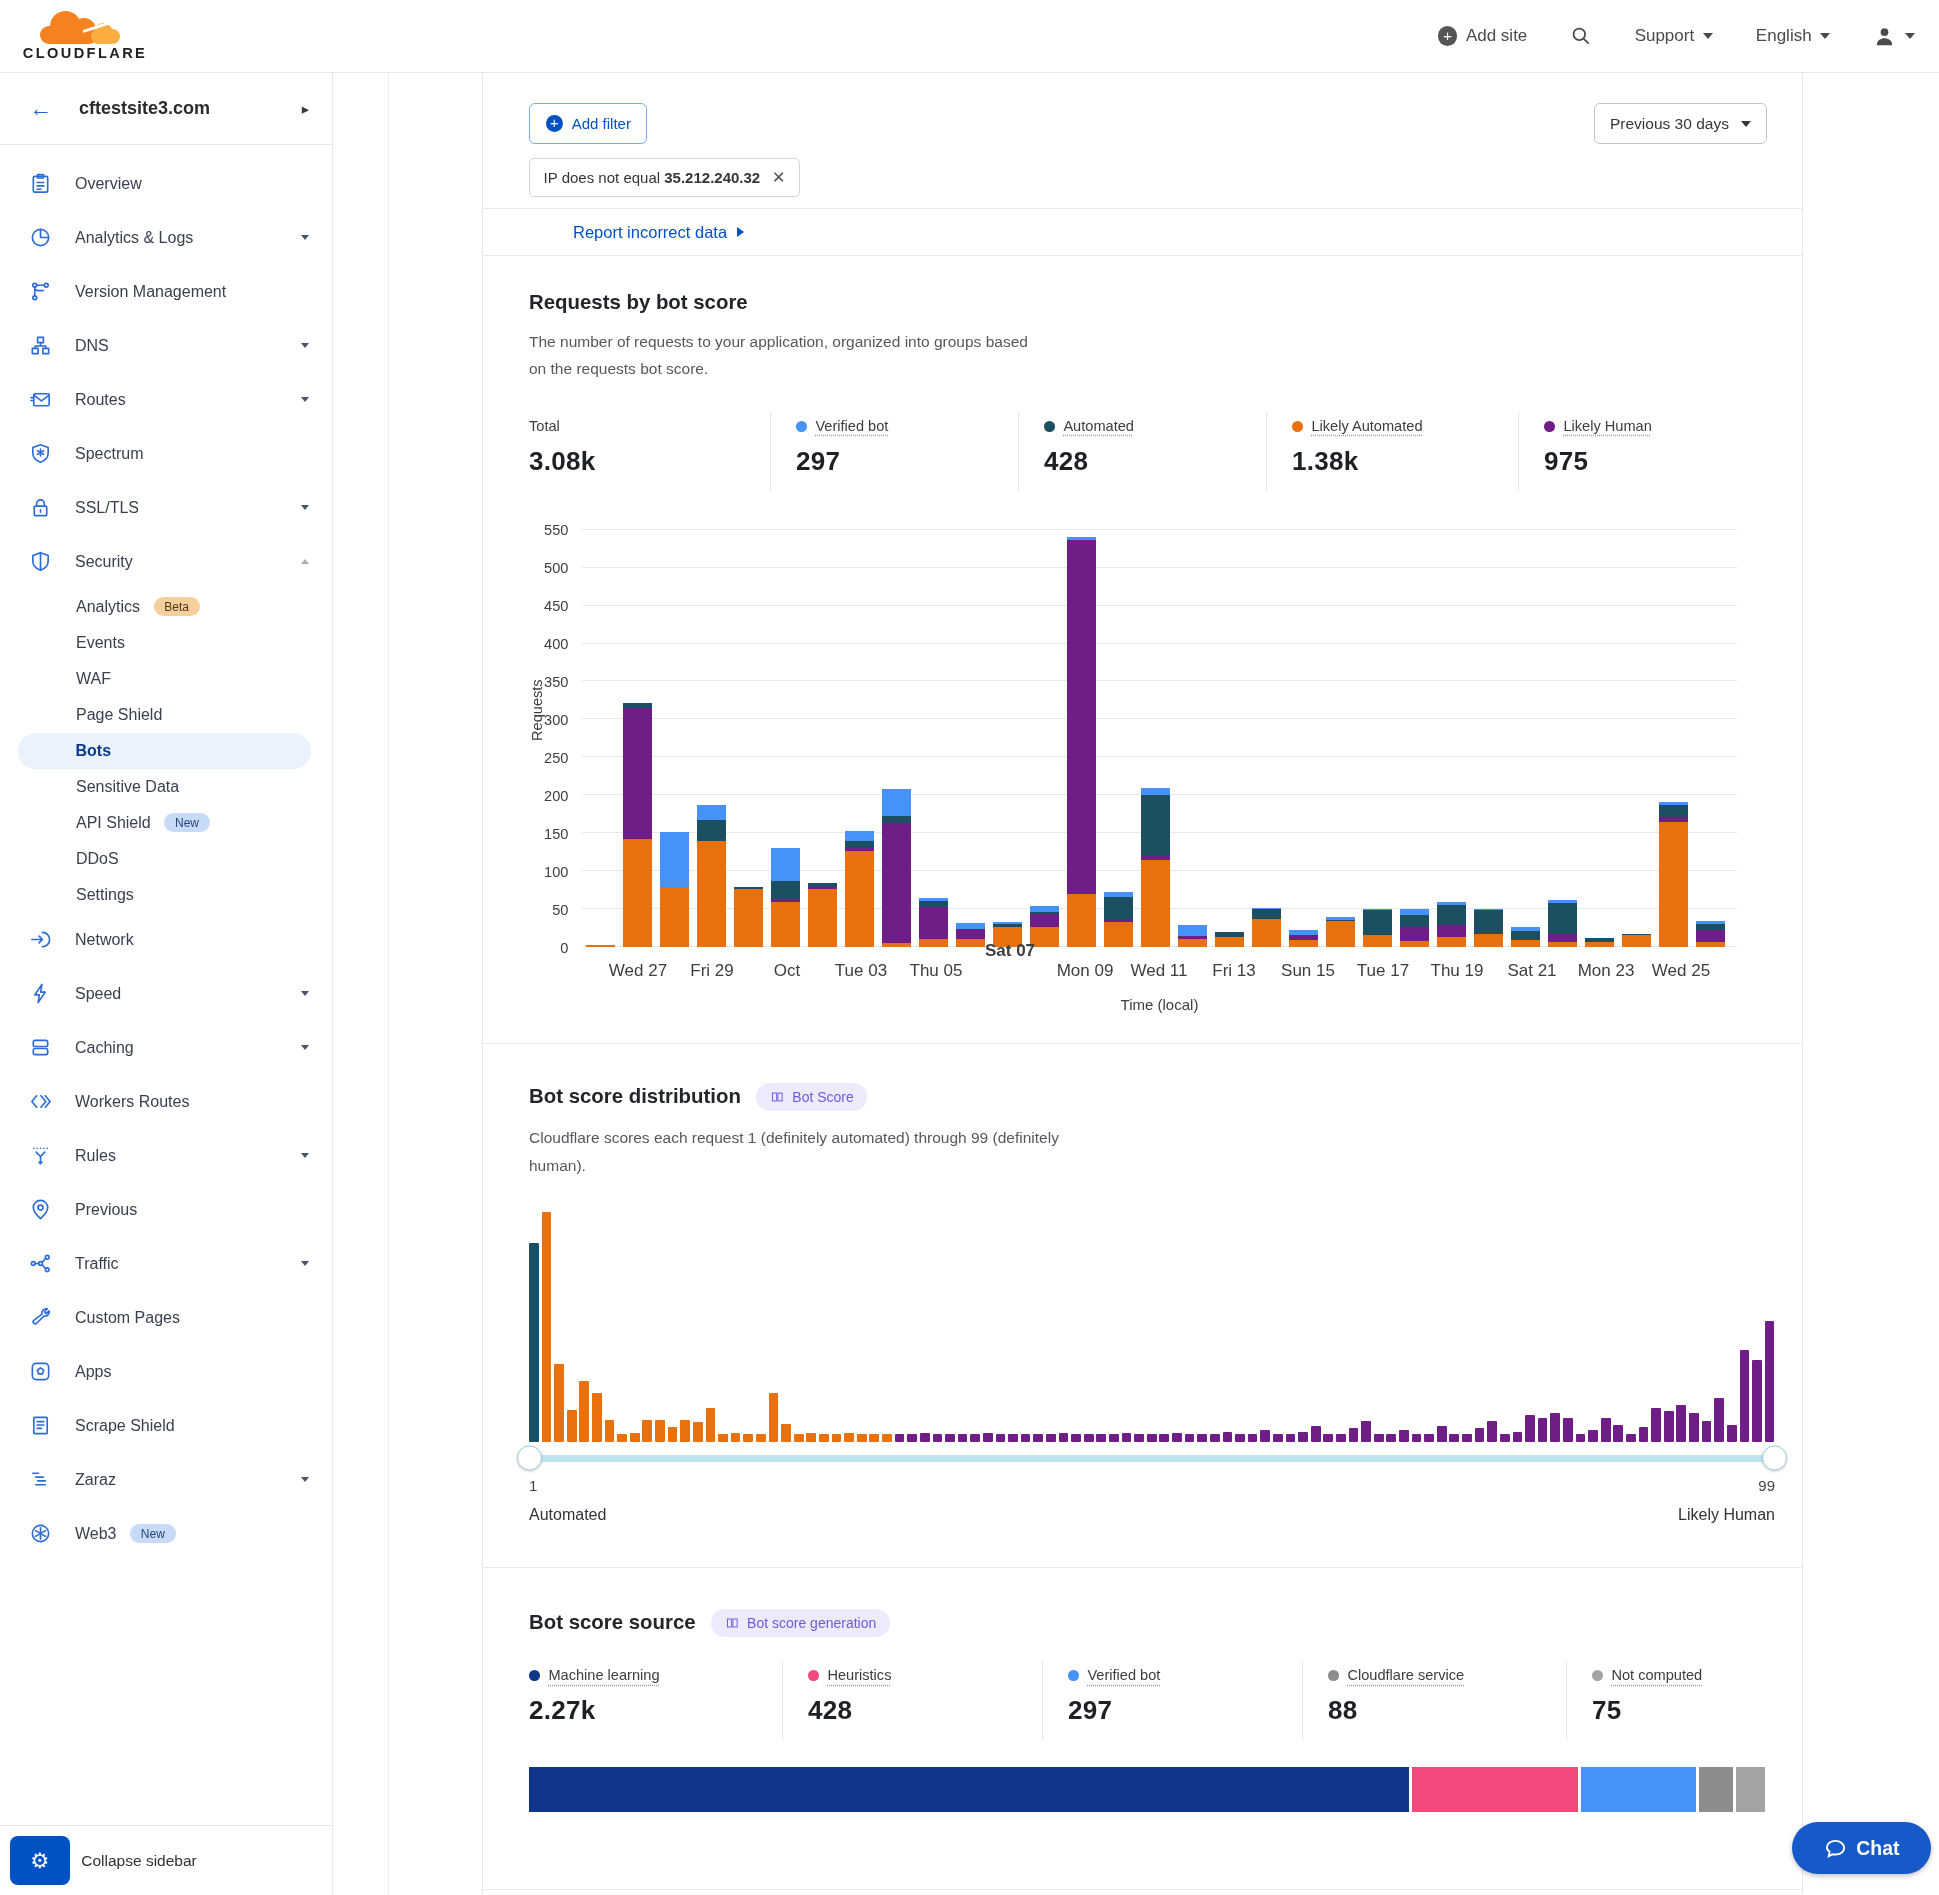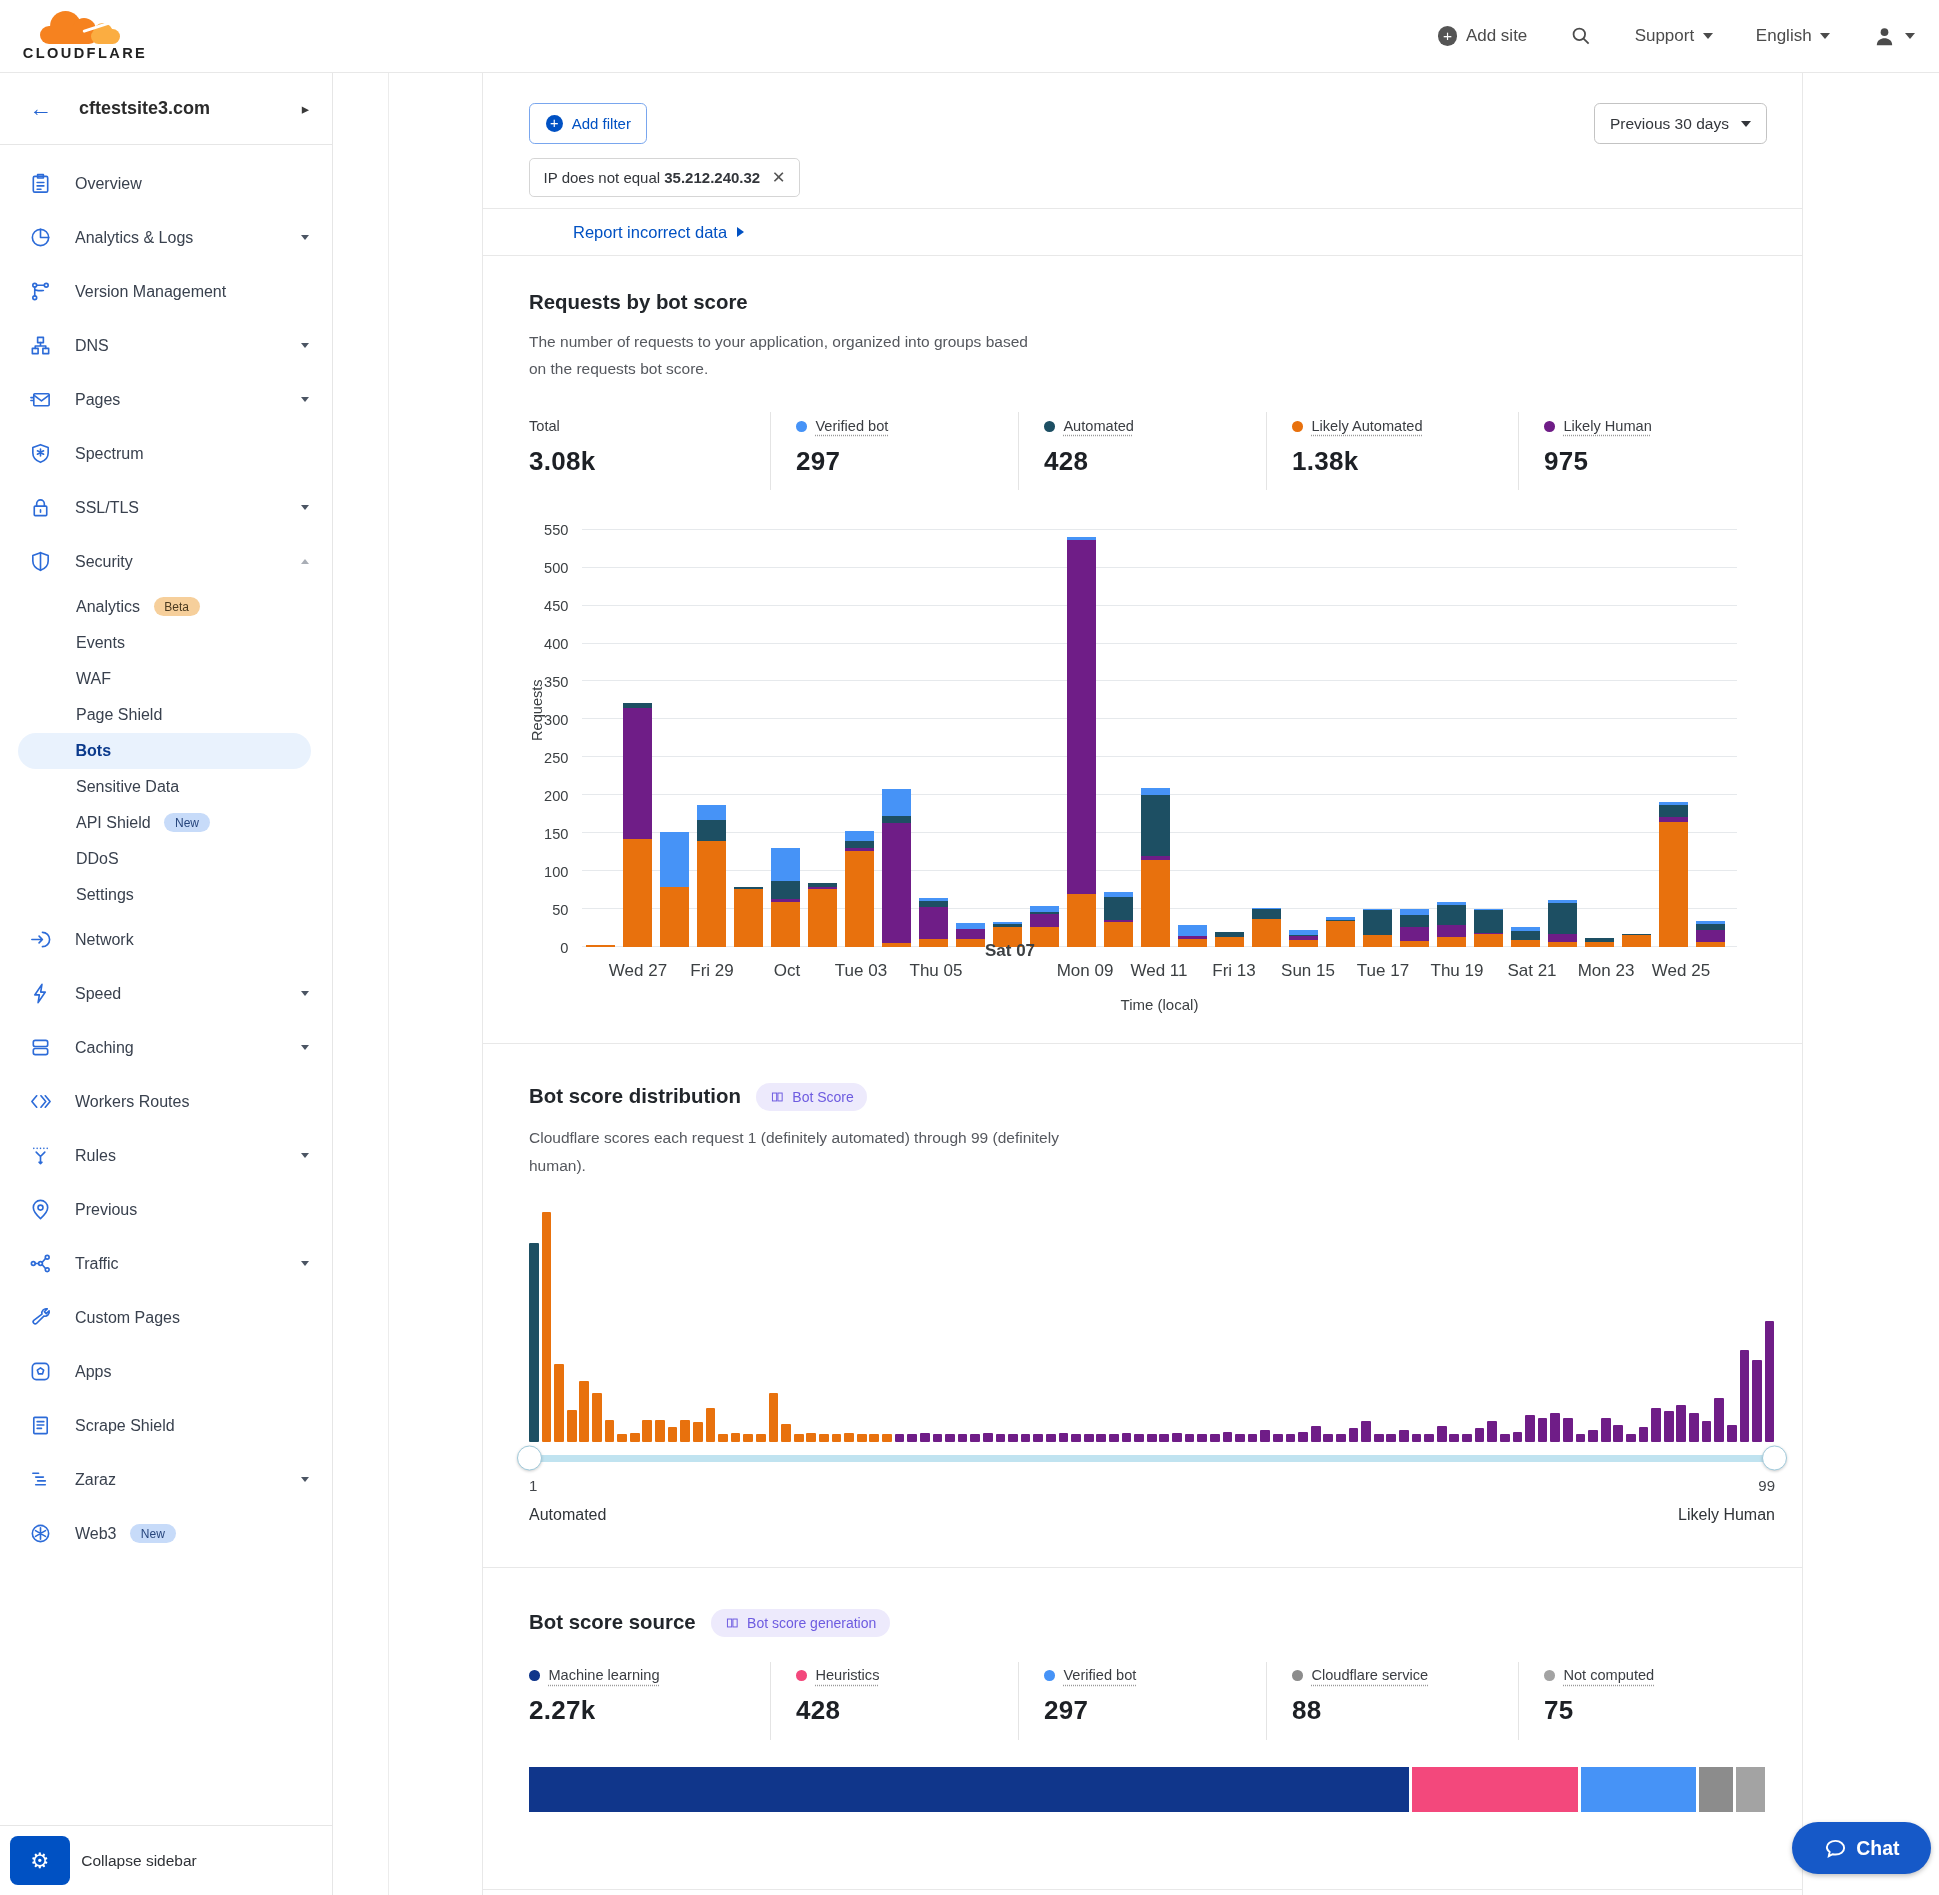--- a/index.html
+++ b/index.html
@@ -104,21 +104,21 @@
   .slider { position:absolute; left:46px; right:27px; top:411px; height:6.8px; background:#c0e3f0; border-radius:3.9px; }
   .slider .handle { position:absolute; top:50%; width:25px; height:25px; background:#fff; border:1.5px solid #9fc9da; border-radius:50%; transform:translateY(-50%); box-shadow:0 1px 2.9px rgba(0,0,0,.18); cursor:grab;}
   .slider .handle.left { left:-11.6px; }
   .slider .handle.right { right:-11.6px; }
   .slider-nums { position:absolute; left:46px; right:27px; top:433px; display:flex; justify-content:space-between; font-size:15px; color:#42454a; }
   .slider-words { position:absolute; left:46px; right:27px; top:462px; display:flex; justify-content:space-between; font-size:16px; color:#303438; }
 
   
   .src-sec { height:322px; position:relative; border-bottom:1px solid #e8e8e8; }
   .src-sec .inner { padding-top:41px; }
-  .src-grid { display:grid; grid-template-columns:241px 248px 248px 252px 1fr; margin-top:25px; }
+  .src-grid { display:grid; grid-template-columns:241px 248px 248px 252px 1fr; margin-top:25px;gap:12px; }
   .src-bar { position:absolute; left:46px; right:37px; top:199px; height:45px; display:flex; gap:2.9px; }
   .src-seg { height:100%; }
 
   
   .chat-btn { position:absolute; left:1792px; top:1822px; width:139px; height:52px; background:#1659c8; border-radius:26px; display:flex; align-items:center; justify-content:center; gap:9.7px; color:#fff; font-size:19.4px; font-weight:700; cursor:pointer; box-shadow:0 1.9px 5.8px rgba(0,0,0,.25); z-index:6;}
   .chat-btn svg { width:23px; height:23px; fill:none; stroke:#fff; stroke-width:2; }
 </style>
 </head>
 <body>
 
@@ -205,21 +205,21 @@
               <path d="M12 9v3.5M6.5 15v-2.5h11V15"></path>
             </svg></span>
           <span class="side-label">DNS</span>
           <span class="side-chev down"></span>
         </div>
         <div class="side-item">
           <span class="side-icon"><svg viewBox="0 0 24 24">
               <rect x="5" y="6" width="16" height="12.5" rx="1"></rect>
               <path d="M5 7.5l8 6 8-6M2 10h2M2 13h2"></path>
             </svg></span>
-          <span class="side-label">Pages</span>
+          <span class="side-label">Routes</span>
           <span class="side-chev down"></span>
         </div>
         <div class="side-item">
           <span class="side-icon"><svg viewBox="0 0 24 24">
               <path d="M12 2.8l8 3v5.7c0 5.2-3.8 8.2-8 9.7-4.2-1.5-8-4.5-8-9.7V5.8z"></path>
               <path d="M12 7.5v7M8.8 9.2l6.4 3.6M15.2 9.2l-6.4 3.6"></path>
             </svg></span>
           <span class="side-label">Spectrum</span>
         </div>
         <div class="side-item">

